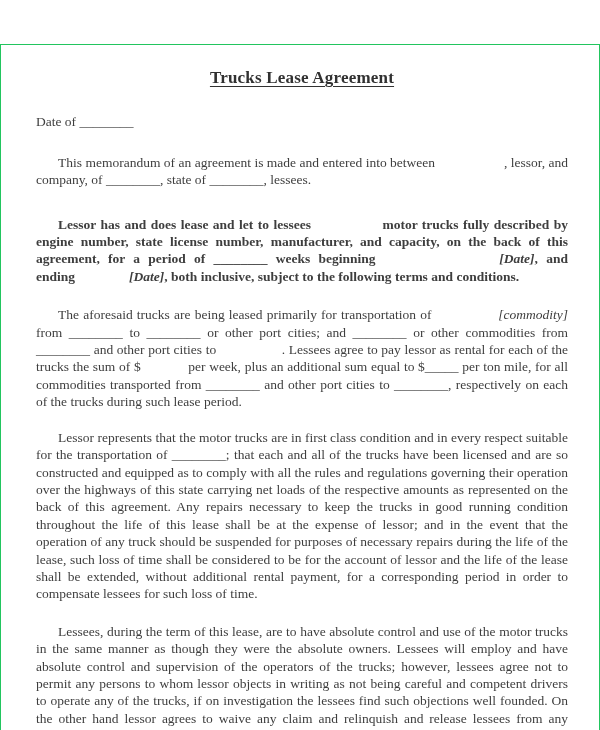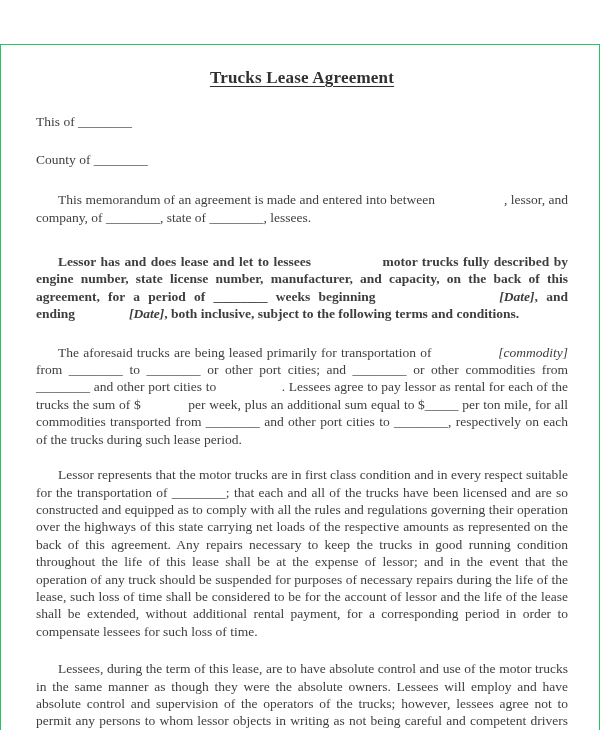--- a/index.html
+++ b/index.html
@@ -42,23 +42,22 @@
   .para.p5 { margin-top: 20px; }
   .para em { font-style: italic; }
 </style>
 </head>
 <body>
 
 <div class="page">
 
   <h1 class="title">Trucks Lease Agreement</h1>
 
-  <p class="field-line state">This of ________</p>
+  <p class="field-line state">Date of ________</p>
 
-  <p class="field-line county">County of ________</p>
 
   <p class="para p1"><span>This memorandum of an agreement is made and entered into between&nbsp;&nbsp;&nbsp;&nbsp;&nbsp;&nbsp;&nbsp;&nbsp;&nbsp;&nbsp;&nbsp;&nbsp;&nbsp;&nbsp;&nbsp;&nbsp;&nbsp;&nbsp;&nbsp;&nbsp;, lessor, and company, of ________, state of ________, lessees.</span></p>
 
   <p class="para p2"><span>Lessor has and does lease and let to lessees&nbsp;&nbsp;&nbsp;&nbsp;&nbsp;&nbsp;&nbsp;&nbsp;&nbsp;&nbsp;&nbsp;&nbsp;&nbsp;&nbsp;&nbsp;&nbsp;motor trucks fully described by engine number, state license number, manufacturer, and capacity, on the back of this agreement, for a period of ________ weeks beginning&nbsp;&nbsp;&nbsp;&nbsp;&nbsp;&nbsp;&nbsp;&nbsp;&nbsp;&nbsp;&nbsp;&nbsp;&nbsp;&nbsp;&nbsp;</span><em>[Date]</em><span>, and ending&nbsp;&nbsp;&nbsp;&nbsp;&nbsp;&nbsp;&nbsp;&nbsp;&nbsp;&nbsp;&nbsp;&nbsp;&nbsp;&nbsp;&nbsp;&nbsp;</span><em>[Date]</em><span>, both inclusive, subject to the following terms and conditions.</span></p>
 
   <p class="para p3"><span>The aforesaid trucks are being leased primarily for transportation of&nbsp;&nbsp;&nbsp;&nbsp;&nbsp;&nbsp;&nbsp;&nbsp;&nbsp;&nbsp;&nbsp;&nbsp;&nbsp;&nbsp;&nbsp;&nbsp;</span><em>[commodity]</em><span> from ________ to ________ or other port cities; and ________ or other commodities from ________ and other port cities to&nbsp;&nbsp;&nbsp;&nbsp;&nbsp;&nbsp;&nbsp;&nbsp;&nbsp;&nbsp;&nbsp;&nbsp;&nbsp;&nbsp;&nbsp;&nbsp;&nbsp;&nbsp;. Lessees agree to pay lessor as rental for each of the trucks the sum of $&nbsp;&nbsp;&nbsp;&nbsp;&nbsp;&nbsp;&nbsp;&nbsp;&nbsp;&nbsp;&nbsp;&nbsp;&nbsp;per week, plus an additional sum equal to $_____ per ton mile, for all commodities transported from ________ and other port cities to ________, respectively on each of the trucks during such lease period.</span></p>
 
   <p class="para p4"><span>Lessor represents that the motor trucks are in first class condition and in every respect suitable for the transportation of ________; that each and all of the trucks have been licensed and are so constructed and equipped as to comply with all the rules and regulations governing their operation over the highways of this state carrying net loads of the respective amounts as represented on the back of this agreement. Any repairs necessary to keep the trucks in good running condition throughout the life of this lease shall be at the expense of lessor; and in the event that the operation of any truck should be suspended for purposes of necessary repairs during the life of the lease, such loss of time shall be considered to be for the account of lessor and the life of the lease shall be extended, without additional rental payment, for a corresponding period in order to compensate lessees for such loss of time.</span></p>
 
   <p class="para p5"><span>Lessees, during the term of this lease, are to have absolute control and use of the motor trucks in the same manner as though they were the absolute owners. Lessees will employ and have absolute control and supervision of the operators of the trucks; however, lessees agree not to permit any persons to whom lessor objects in writing as not being careful and competent drivers to operate any of the trucks, if on investigation the lessees find such objections well founded. On the other hand lessor agrees to waive any claim and relinquish and release lessees from any liability for any injury or damage occasioned to the trucks during the term of this lease, whether caused by negligence of the driver or otherwise.</span></p>

